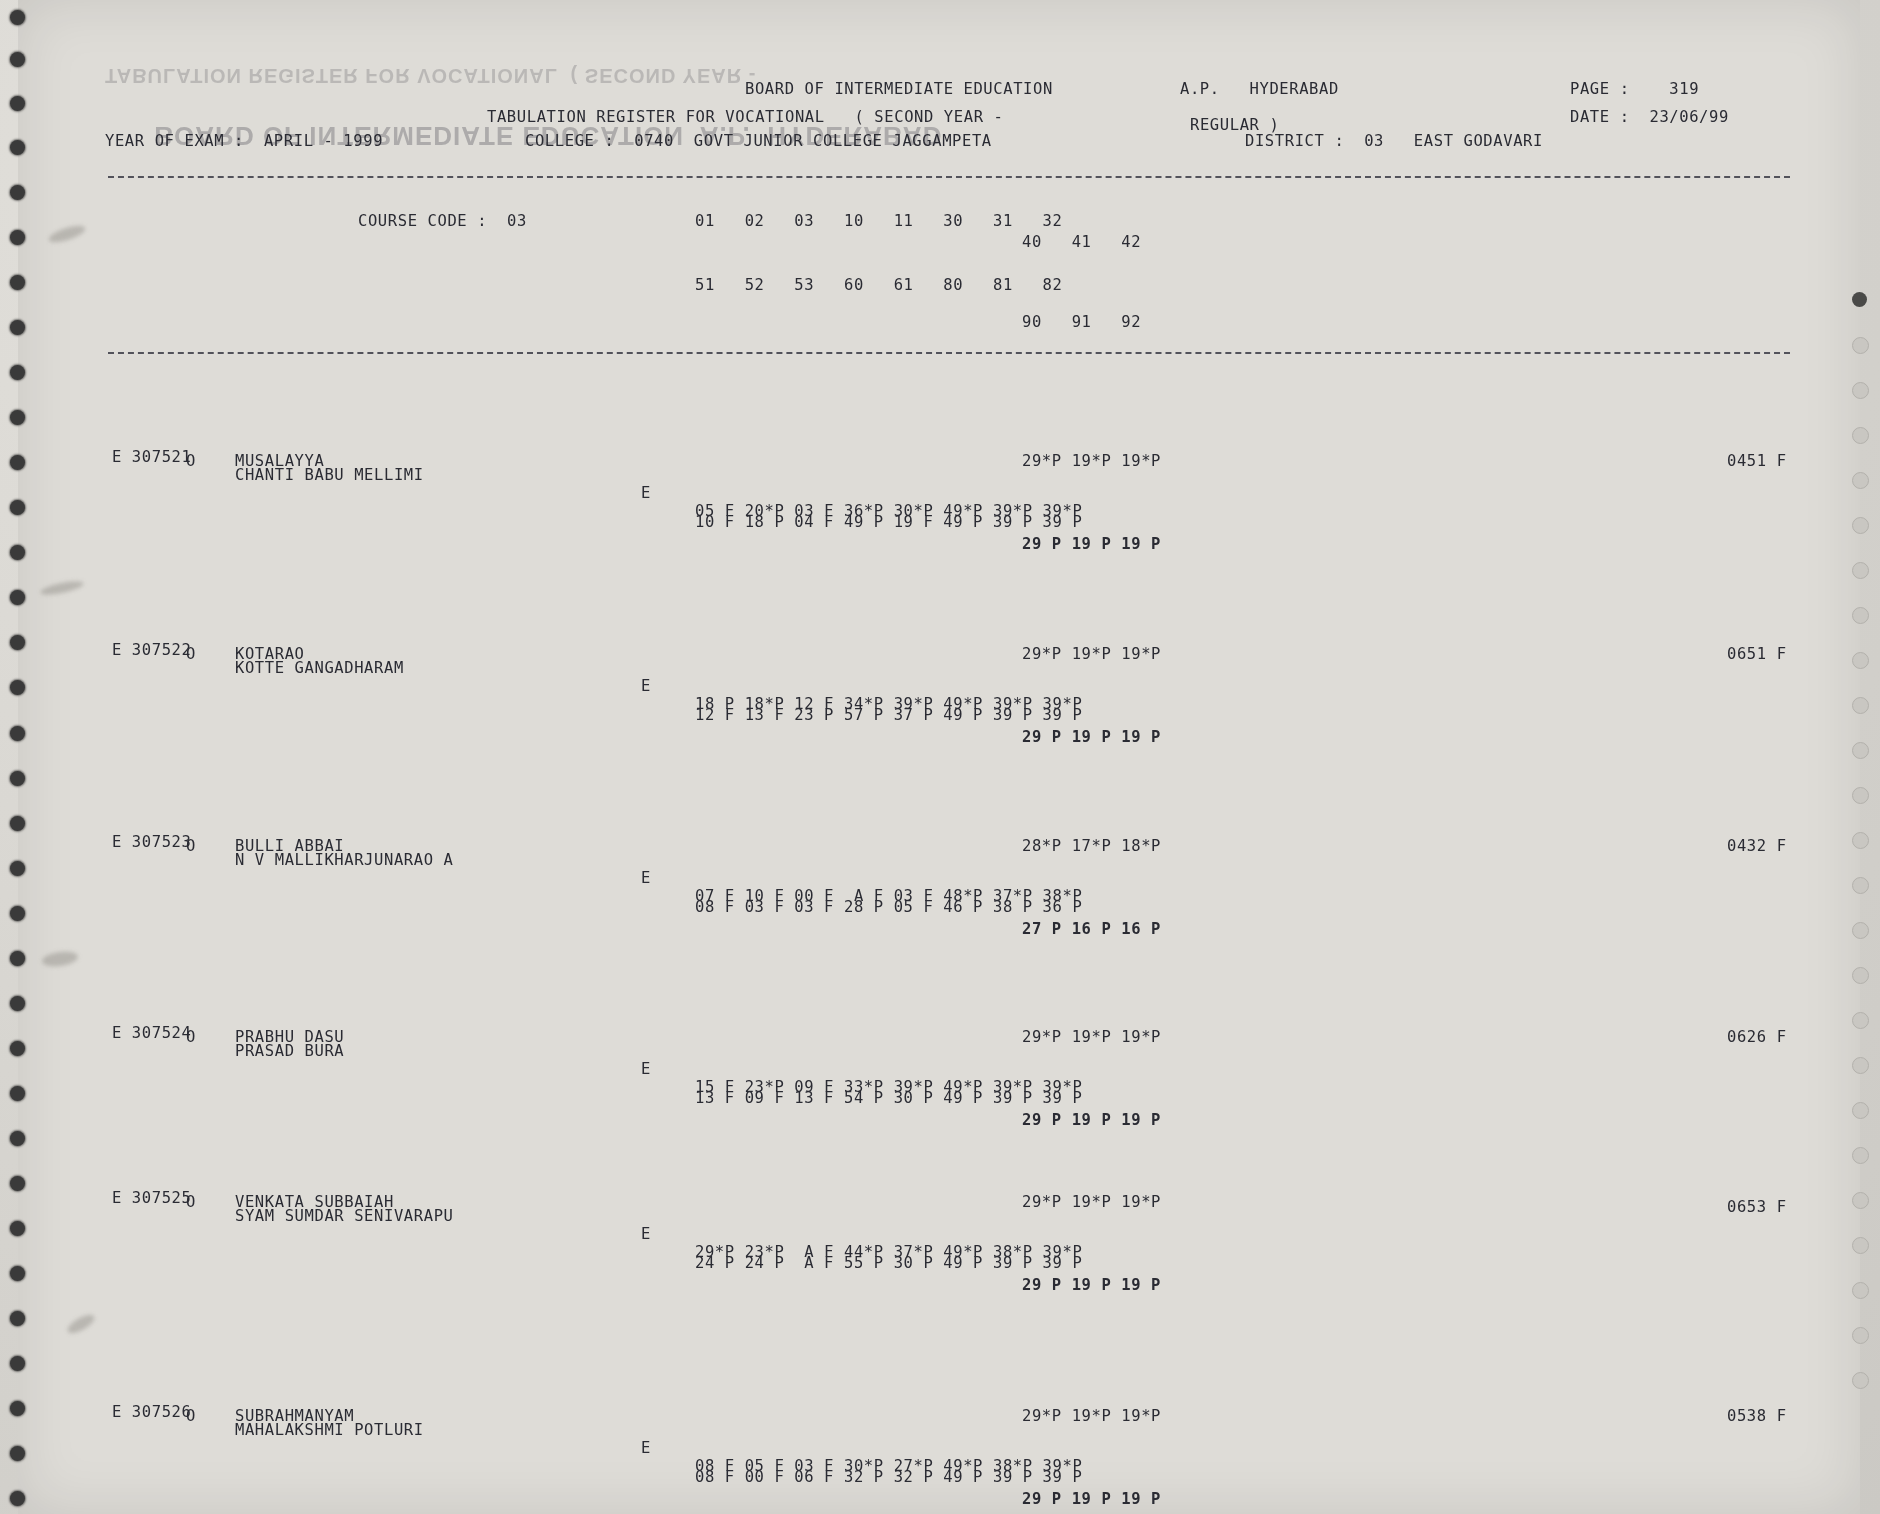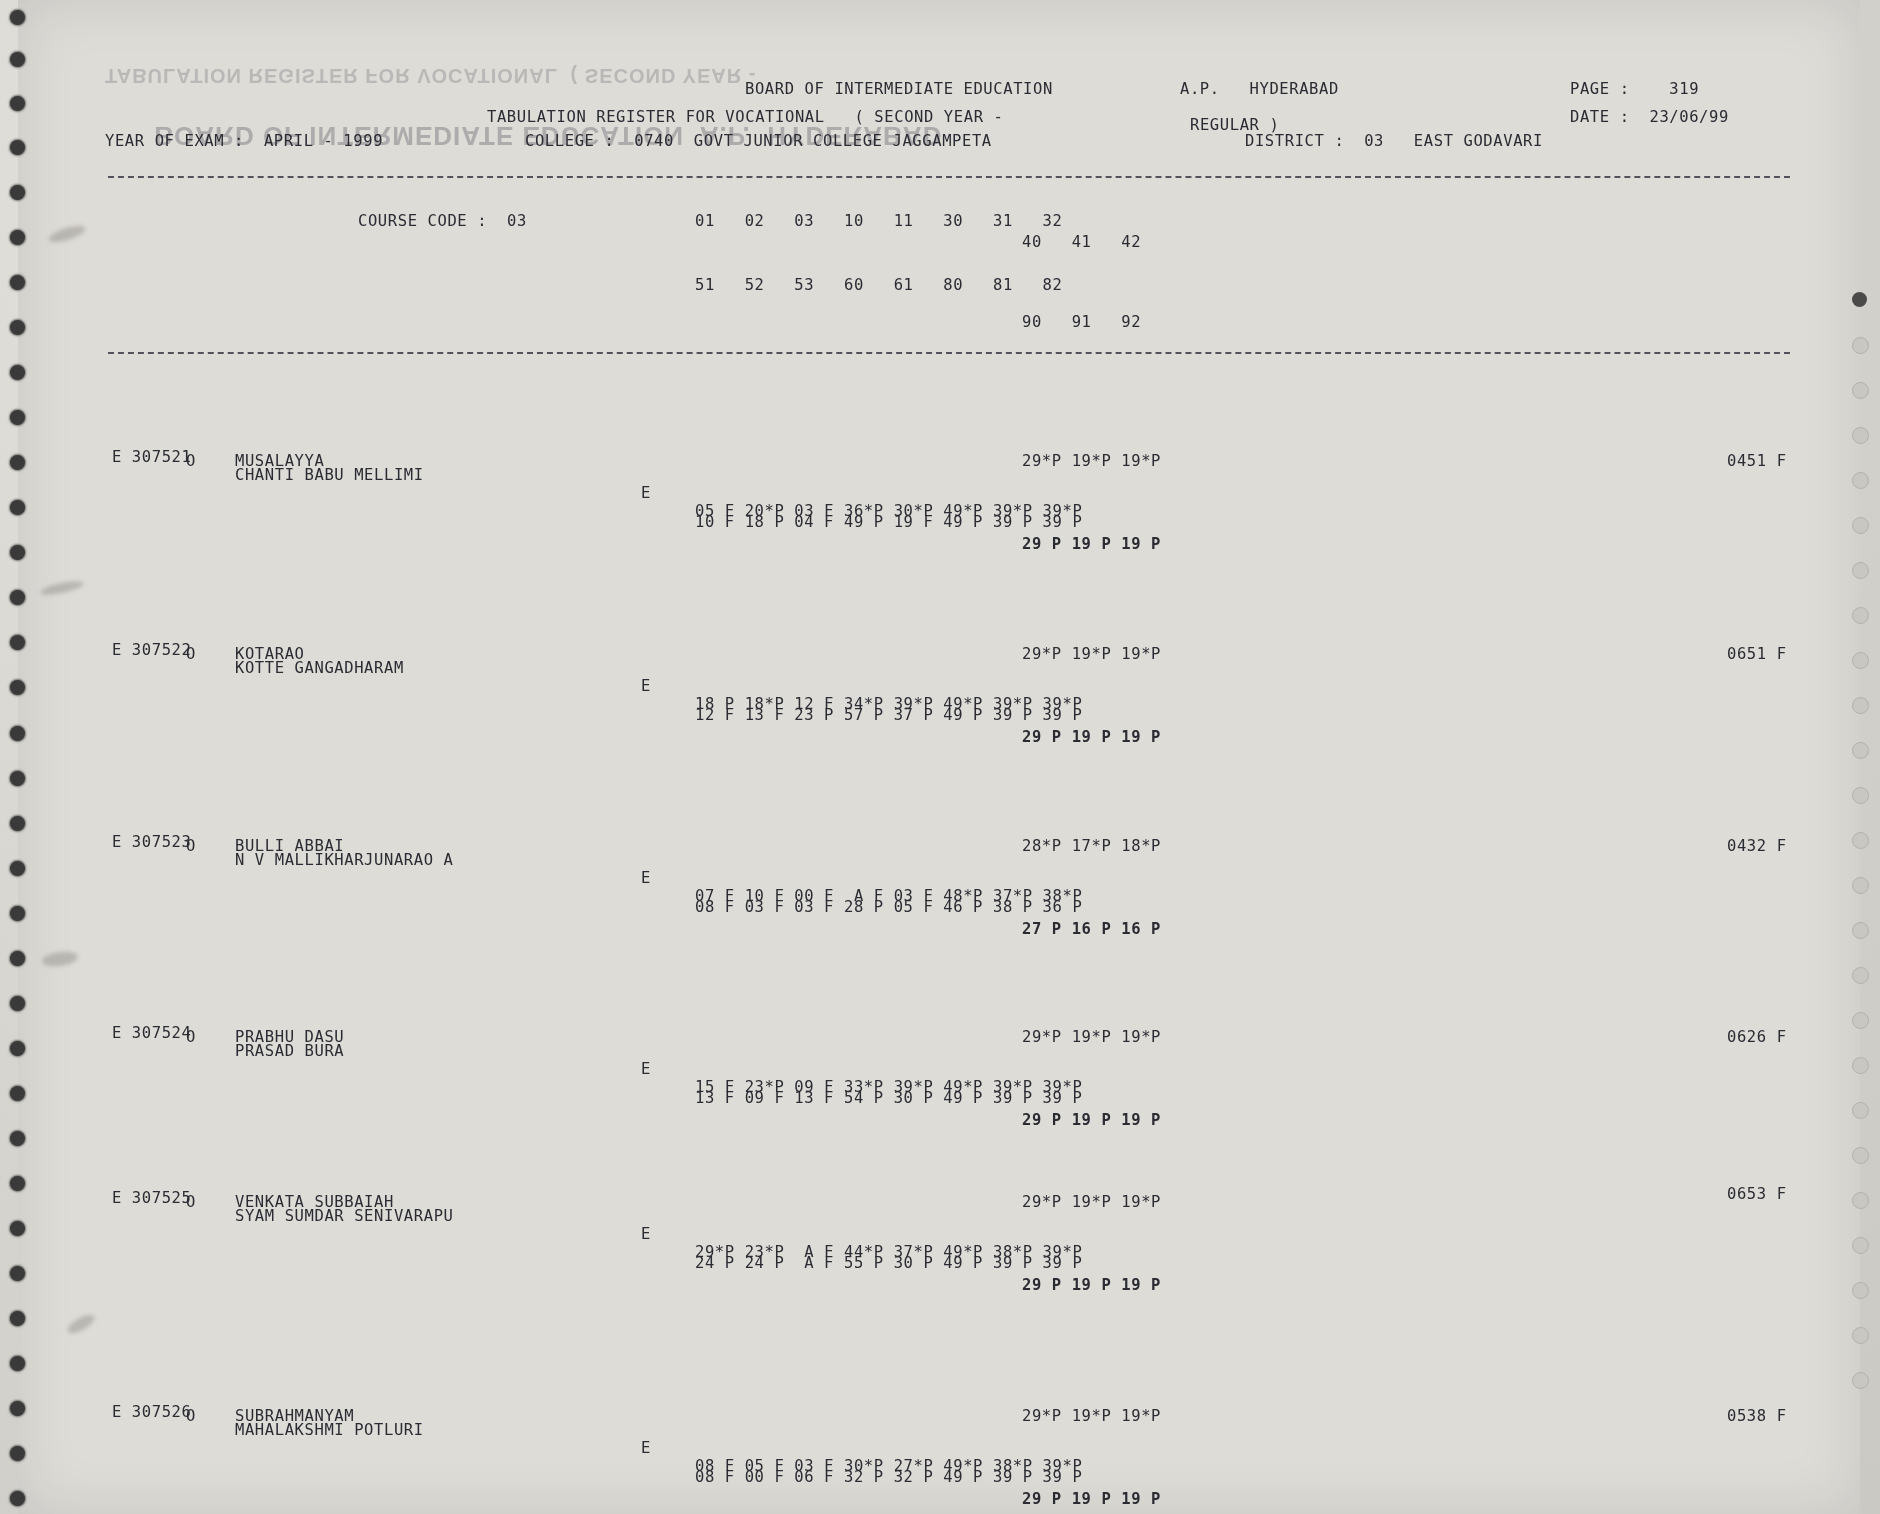--- a/index.html
+++ b/index.html
@@ -292,21 +292,21 @@
       <span class="c-m3" style="top:83px">13 F 09 F 13 F 54 P 30 P 49 P 39 P 39 P</span>
       <span class="c-m4" style="top:105px">29 P 19 P 19 P</span>
     </div>
 
     
     <div class="rec" style="top:1171px">
       <span class="c-roll">E 307525</span>
       <span class="c-name">SYAM SUMDAR SENIVARAPU</span>
       <span class="c-med">E</span>
       <span class="c-m1">29*P 23*P  A F 44*P 37*P 49*P 38*P 39*P</span>
-      <span class="c-tot" style="top:14px">0653 F</span>
+      <span class="c-tot" style="top:27px">0653 F</span>
       <span class="c-roll" style="left:186px; top:22px">O</span>
       <span class="c-fath" style="top:22px">VENKATA SUBBAIAH</span>
       <span class="c-m2" style="top:22px">29*P 19*P 19*P</span>
       <span class="c-m3" style="top:83px">24 P 24 P  A F 55 P 30 P 49 P 39 P 39 P</span>
       <span class="c-m4" style="top:105px">29 P 19 P 19 P</span>
     </div>
 
     
     <div class="rec" style="top:1385px">
       <span class="c-roll">E 307526</span>

